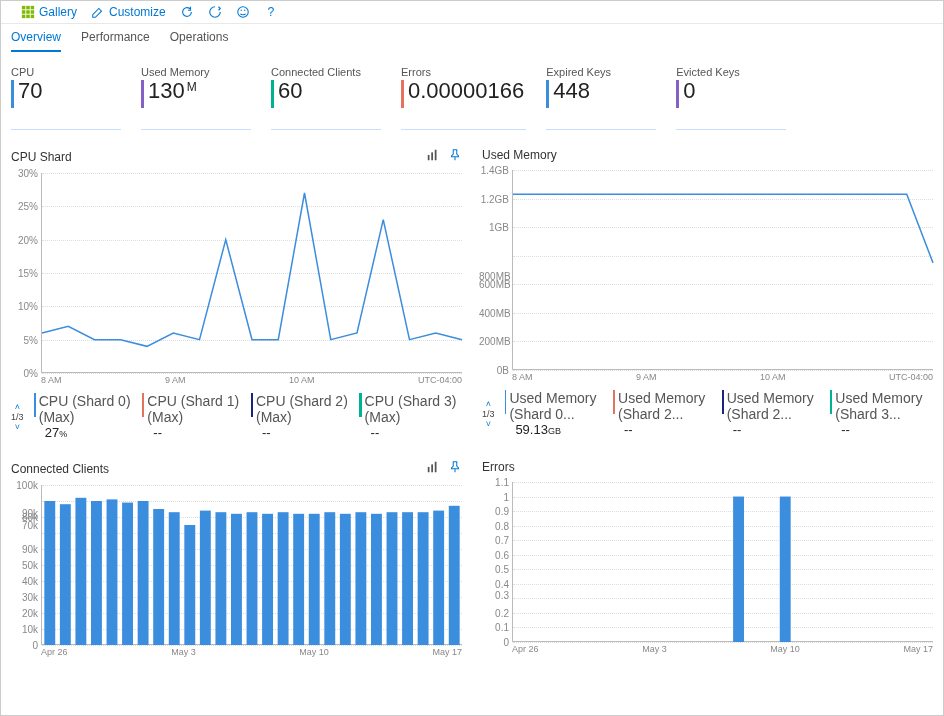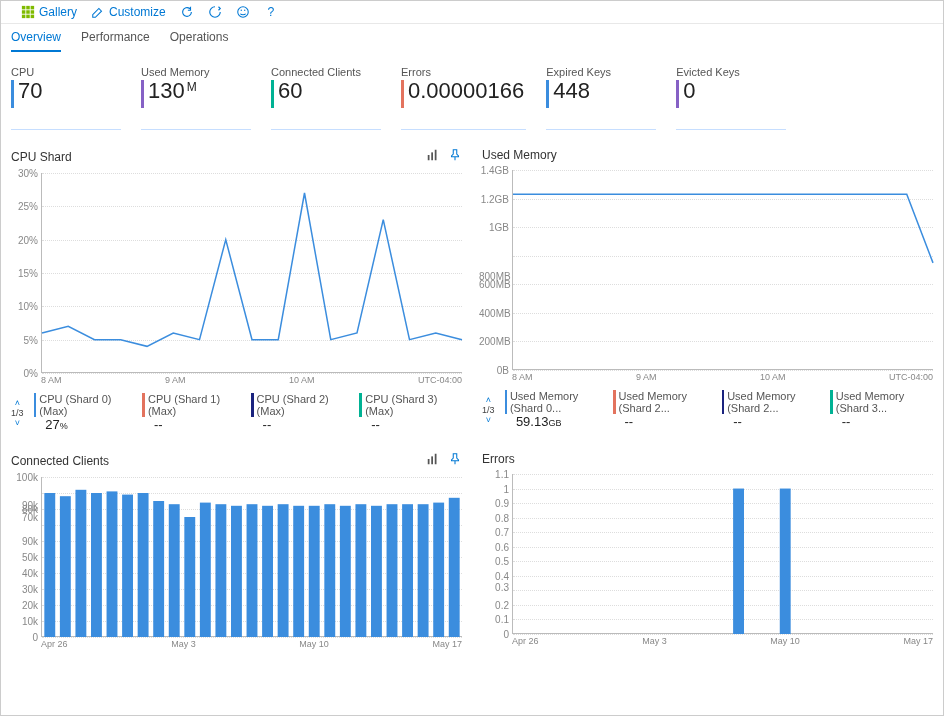--- a/index.html
+++ b/index.html
@@ -27,21 +27,21 @@
 .chart.short { height:160px; }
 .grid-line { position:absolute; left:0; right:0; border-top:1px dotted #ddd; }
 .y-label { position:absolute; left:-34px; font-size:10px; color:#888; transform:translateY(-50%); text-align:right; width:30px; }
 .x-axis { display:flex; justify-content:space-between; font-size:9px; color:#888; margin-left:30px; margin-top:2px; }
 .legend { display:flex; align-items:center; margin-top:8px; gap:6px; }
 .pager { display:flex; flex-direction:column; font-size:9px; color:#0078d4; margin-right:4px; align-items:center; }
 .pager .pn { color:#444; }
 .leg-item { display:flex; flex-direction:column; font-size:9px; min-width:70px; }
 .leg-top { display:flex; align-items:flex-start; gap:3px; }
 .leg-bar { width:3px; height:24px; }
-.leg-name { color:#555; font-size:11px; }
+.leg-name { color:#555; font-size:14px; }
 .leg-val { font-size:13px; color:#222; margin-left:6px; }
 .leg-unit { font-size:9px; }
 svg.plot { position:absolute; left:0; top:0; width:100%; height:100%; overflow:visible; }
 .line { fill:none; stroke:#3b8dde; stroke-width:1.5; }
 .bar { fill:#3b8dde; }
 </style>
 </head>
 <body>
 
 <div class="toolbar">

